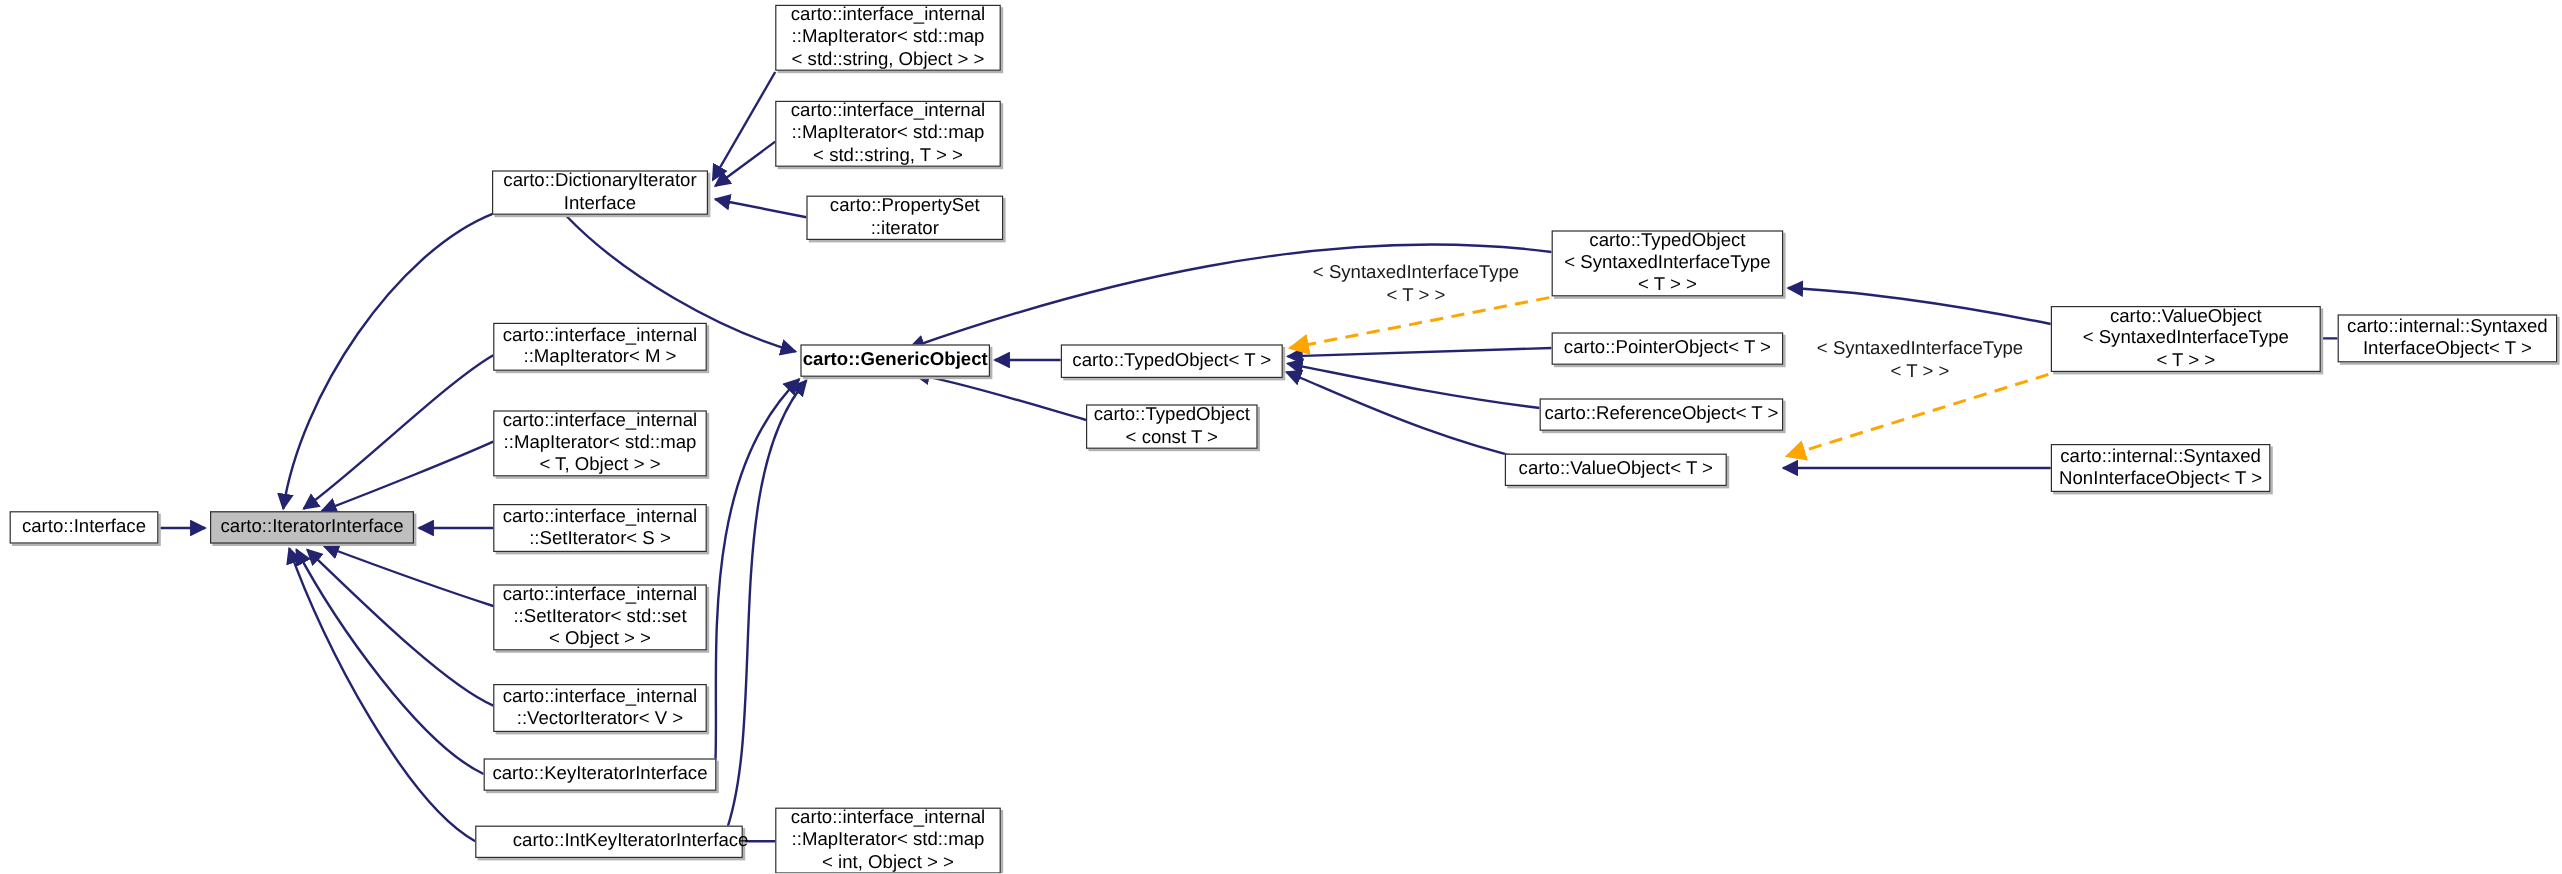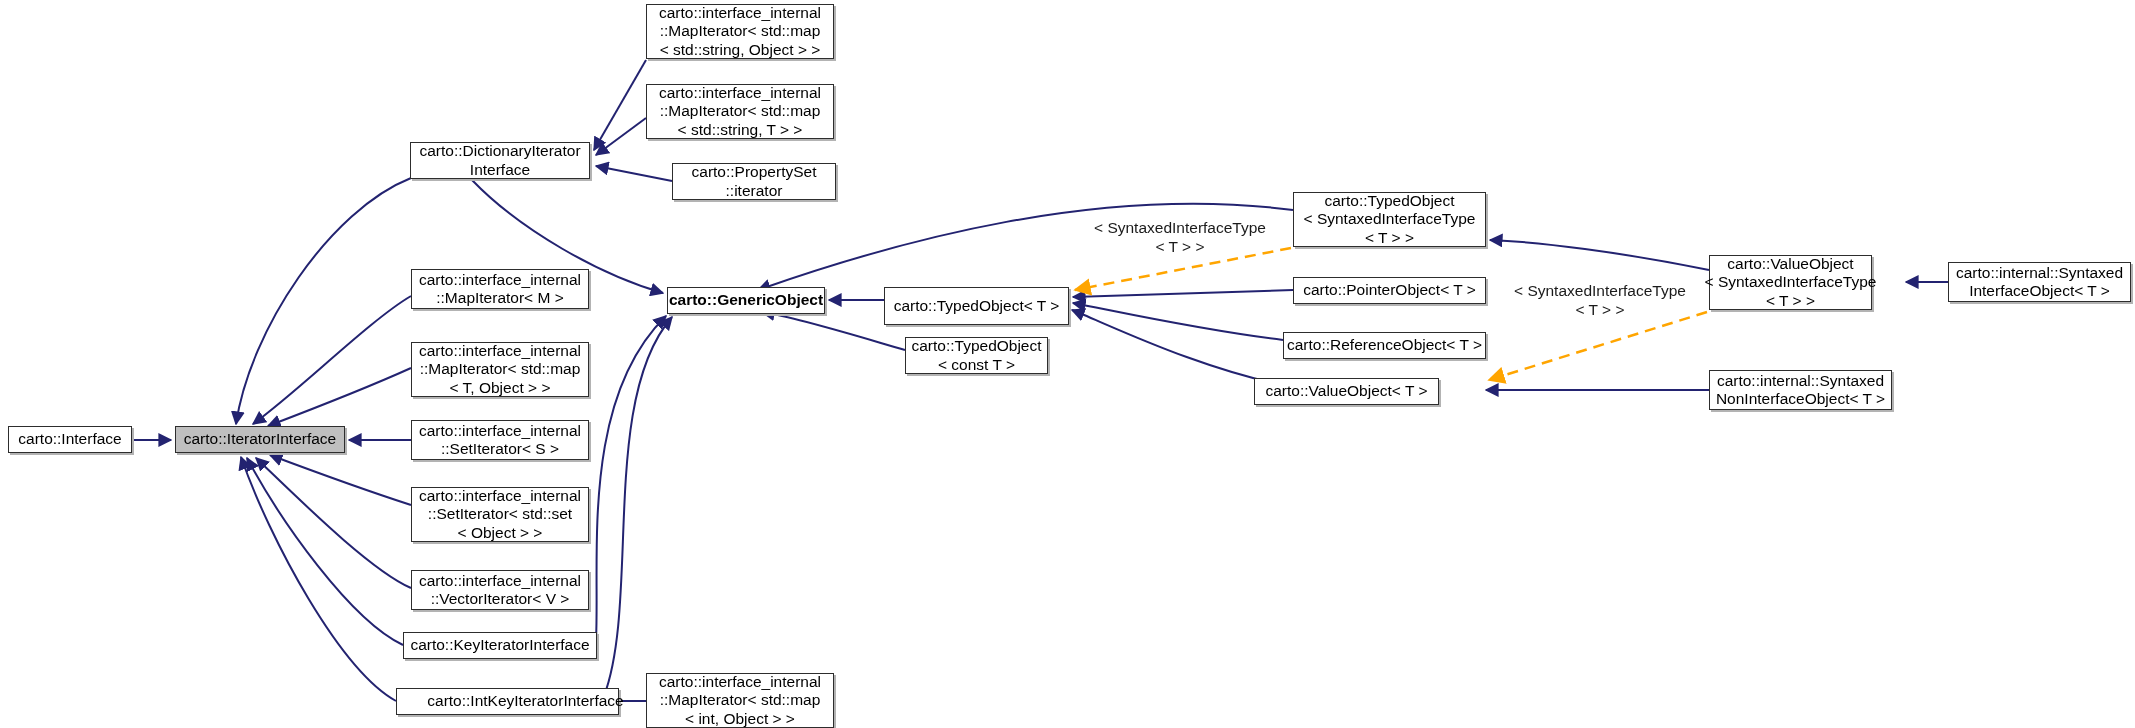--- a/index.html
+++ b/index.html
@@ -122,29 +122,29 @@
       <div class="node" style="left: 646px; top: 84px; width: 188px; height: 55px;">carto::interface_internal
 ::MapIterator&lt; std::map
 &lt; std::string, T &gt; &gt;</div>
       <div class="node" style="left: 672px; top: 163px; width: 164px; height: 37px;">carto::PropertySet
 ::iterator</div>
       <div class="node" style="left: 410px; top: 142px; width: 180px; height: 37px;">carto::DictionaryIterator
 Interface</div>
       <div class="node" style="left: 1293px; top: 192px; width: 193px; height: 55px;">carto::TypedObject
 &lt; SyntaxedInterfaceType
 &lt; T &gt; &gt;</div>
-      <div class="node" style="left: 1709px; top: 255px; width: 163px; height: 55px;">carto::ValueObject
+      <div class="node" style="left: 1709px; top: 255px; width: 225px; height: 55px;">carto::ValueObject
 &lt; SyntaxedInterfaceType
 &lt; T &gt; &gt;</div>
       <div class="node" style="left: 1948px; top: 262px; width: 183px; height: 40px;">carto::internal::Syntaxed
 InterfaceObject&lt; T &gt;</div>
       <div class="node" style="left: 411px; top: 269px; width: 178px; height: 40px;">carto::interface_internal
 ::MapIterator&lt; M &gt;</div>
       <div class="node" style="left: 667px; top: 287px; width: 158px; height: 27px; font-weight: bold;">carto::GenericObject</div>
-      <div class="node" style="left: 884px; top: 287px; width: 185px; height: 38px;">carto::TypedObject&lt; T &gt;</div>
+      <div class="node" style="left: 884px; top: 287px; width: 185px; height: 28px;">carto::TypedObject&lt; T &gt;</div>
       <div class="node" style="left: 1293px; top: 277px; width: 193px; height: 27px;">carto::PointerObject&lt; T &gt;</div>
       <div class="node" style="left: 1283px; top: 332px; width: 203px; height: 27px;">carto::ReferenceObject&lt; T &gt;</div>
       <div class="node" style="left: 905px; top: 337px; width: 143px; height: 37px;">carto::TypedObject
 &lt; const T &gt;</div>
       <div class="node" style="left: 411px; top: 342px; width: 178px; height: 55px;">carto::interface_internal
 ::MapIterator&lt; std::map
 &lt; T, Object &gt; &gt;</div>
       <div class="node" style="left: 1254px; top: 378px; width: 185px; height: 27px;">carto::ValueObject&lt; T &gt;</div>
       <div class="node" style="left: 1709px; top: 370px; width: 183px; height: 40px;">carto::internal::Syntaxed
 NonInterfaceObject&lt; T &gt;</div>

